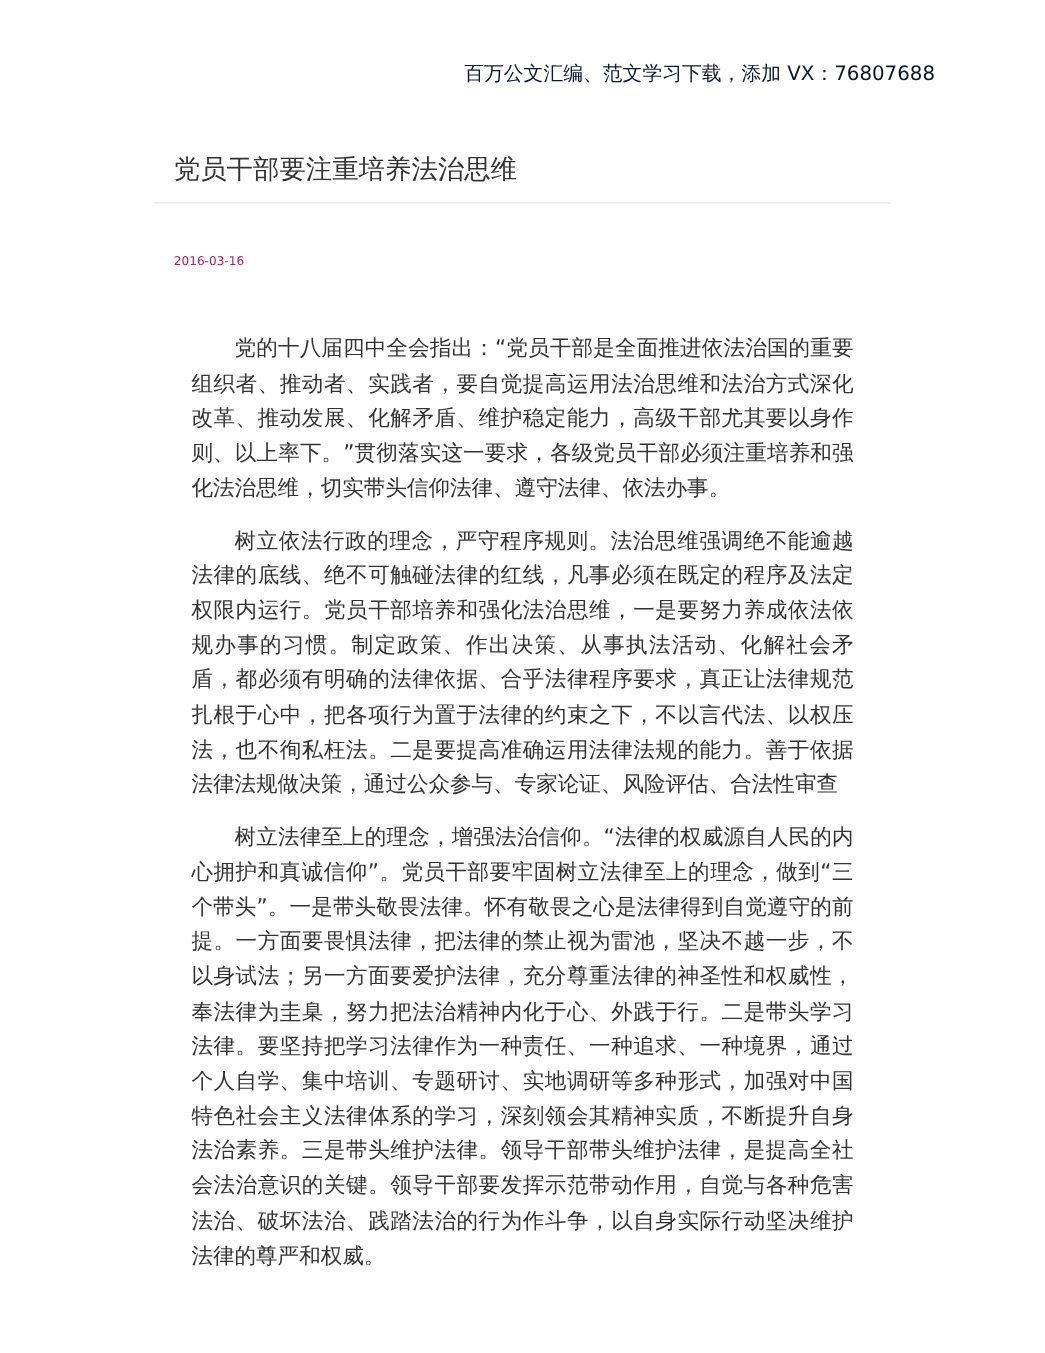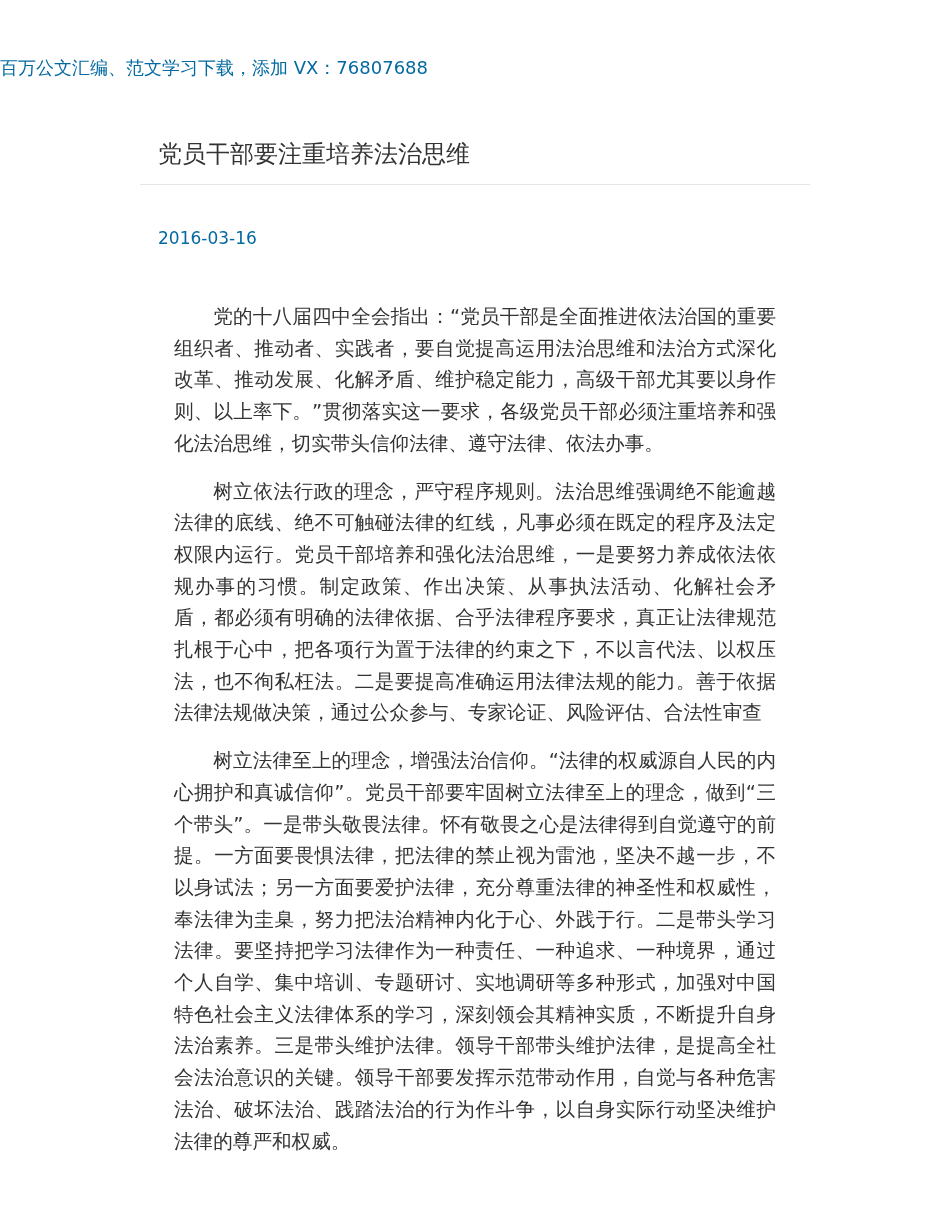--- a/index.html
+++ b/index.html
@@ -12,24 +12,24 @@
       height: 1230px;
       position: relative;
       overflow: hidden;
       font-family: "DejaVu Sans", "Liberation Sans", sans-serif;
     }
     .banner {
       position: absolute;
       top: 56px;
       left: 0;
       width: 850px;
-      text-align: left;
+      text-align: right;
       font-size: 18px;
       line-height: 24px;
-      color: #0369a1;
+      color: #0f172a;
     }
     .article-title {
       position: absolute;
       top: 138px;
       left: 158px;
       font-size: 24px;
       line-height: 32px;
       color: #333333;
       margin: 0;
       font-weight: normal;
@@ -39,23 +39,23 @@
       top: 184px;
       left: 140px;
       width: 670px;
       height: 0;
       border-top: 1px solid #e5e5e5;
     }
     .date {
       position: absolute;
       top: 227px;
       left: 158px;
-      font-size: 17px;
+      font-size: 11px;
       line-height: 22px;
-      color: #0369a1;
+      color: #be185d;
     }
     .article-body {
       position: absolute;
       top: 285px;
       left: 158px;
       width: 634px;
       font-size: 19.6px;
       line-height: 31.7px;
       color: #333333;
       text-align: justify;

